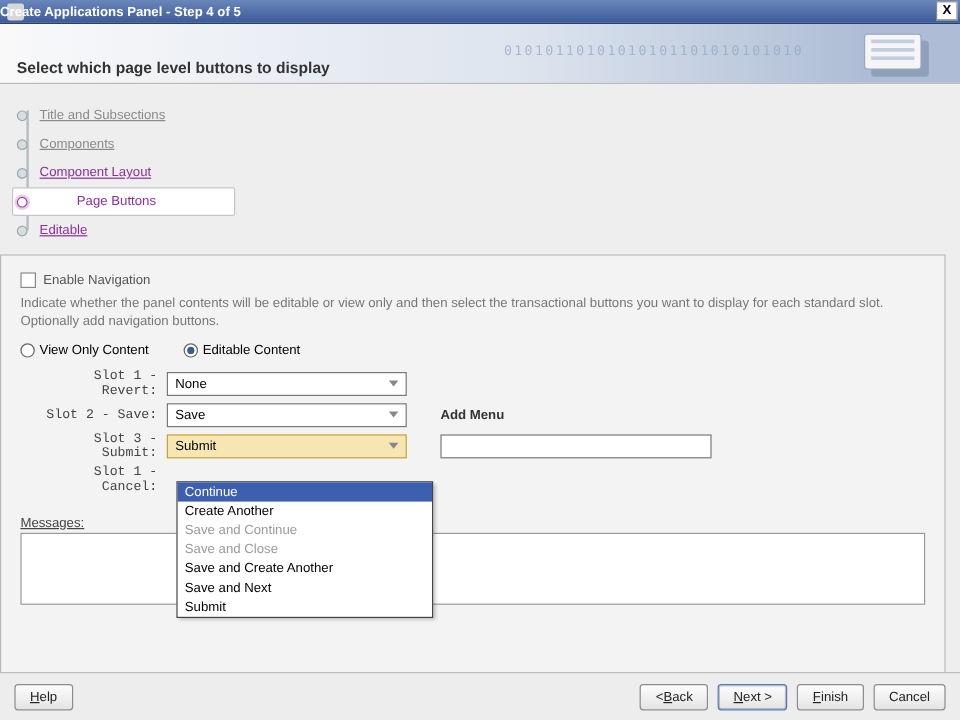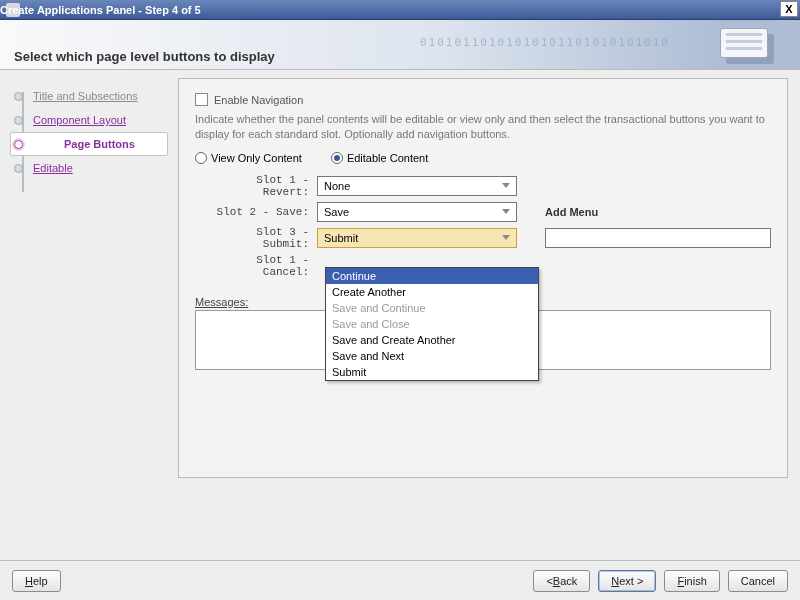--- a/index.html
+++ b/index.html
@@ -11,30 +11,30 @@
 .titlebar .close { position:absolute; right:2px; top:1px; width:18px; height:16px; background:#fff; color:#000; text-align:center; line-height:15px; border:1px solid #888; font-weight:bold; cursor:pointer; }
 
 .header { height: 50px; background: linear-gradient(90deg, #f9f9fa 0%, #dde4ee 55%, #aebdd5 90%); border-bottom:1px solid #bbb; position:relative; padding: 29px 12px 0 14px; color:#333; }
 .header .heading { font-weight:bold; font-size:13px; }
 .header .binary { position:absolute; right:130px; top:16px; color:#8fa5c6; font-family:monospace; letter-spacing:2px; opacity:.7; }
 .header .thumb { position:absolute; right:20px; top:8px; width:60px; height:38px; }
 .header .thumb .shadow { position:absolute; left:6px; top:6px; width:48px; height:30px; background:#8ea0ba; border-radius:3px; }
 .header .thumb .card  { position:absolute; left:0; top:0; width:48px; height:30px; background:#f5f5f8; border:1px solid #9aa7bd; border-radius:3px; }
 .header .thumb .card .line { height:3px; background:#c2cde0; margin:4px 5px; }
 
-.body { display:flex; height: 488px; }
+.body { display:flex; height: 488px; flex-direction: column; }
 
 .sidebar { width: 206px; padding: 14px 10px 0 14px; }
 .step { display:flex; align-items:center; height:24px; position:relative; color:#8a8a8a; }
 .step .dot { width:9px; height:9px; border-radius:50%; border:1px solid #9aa; background:#d7dbe2; margin-right:10px; z-index:2; }
 .step.active .dot { background:#fff; border-color:#a33fa3; box-shadow:0 0 0 2px rgba(163,63,163,.25); }
 .step .label { text-decoration: underline; color:#8a8a8a; cursor:default; }
 .step.link .label { color:#8b2fa0; cursor:pointer; }
 .step.active { background:#fff; border:1px solid #c5c5c5; border-radius:2px; padding-left:3px; margin-left:-4px; }
-.step.active .label { color:#8b2fa0; font-weight:bold; text-decoration:none;padding-left:31px; }
+.step.active .label { color:#8b2fa0; font-weight:normal; text-decoration:none;padding-left:31px; }
 .rail { position:absolute; left:22px; top:22px; width:2px; height:100px; background:#b7bdc6; }
 
 .main { flex:1; padding: 8px 12px 0 0; }
 .panel { border:1px solid #b9b9b9; background:#f3f3f3; height: 400px; padding: 14px 16px 10px 16px; position:relative; overflow:hidden; }
 
 .row { display:flex; align-items:center; margin-bottom:6px; }
 .row label { color:#555; }
 .checkbox { width:13px; height:13px; border:1px solid #888; background:#fff; margin-right:6px; display:inline-block; }
 .subrow { display:flex; align-items:center; margin: 4px 0 8px 22px; color:#9a9a9a; }
 .subrow .sel { width:180px; height:19px; border:1px solid #bcbcbc; background:#eaeaea; color:#9a9a9a; margin-left:8px; display:flex; align-items:center; justify-content:space-between; padding:0 6px; }
@@ -89,20 +89,24 @@
       </div>
   </div>
 </div>
 
 <div class="body">
   <div class="sidebar" style="position:relative;">
     <div class="rail"></div>
     <div class="step">
       <span class="dot"></span>
       <span class="label">Title and Subsections</span>
+    </div>
+    <div class="step">
+      <span class="dot"></span>
+      <span class="label">Components</span>
     </div>
     <div class="step link">
       <span class="dot"></span>
       <span class="label">Component Layout</span>
     </div>
     <div class="step active link">
       <span class="dot"></span>
       <span class="label">Page Buttons</span>
     </div>
     <div class="step link">

